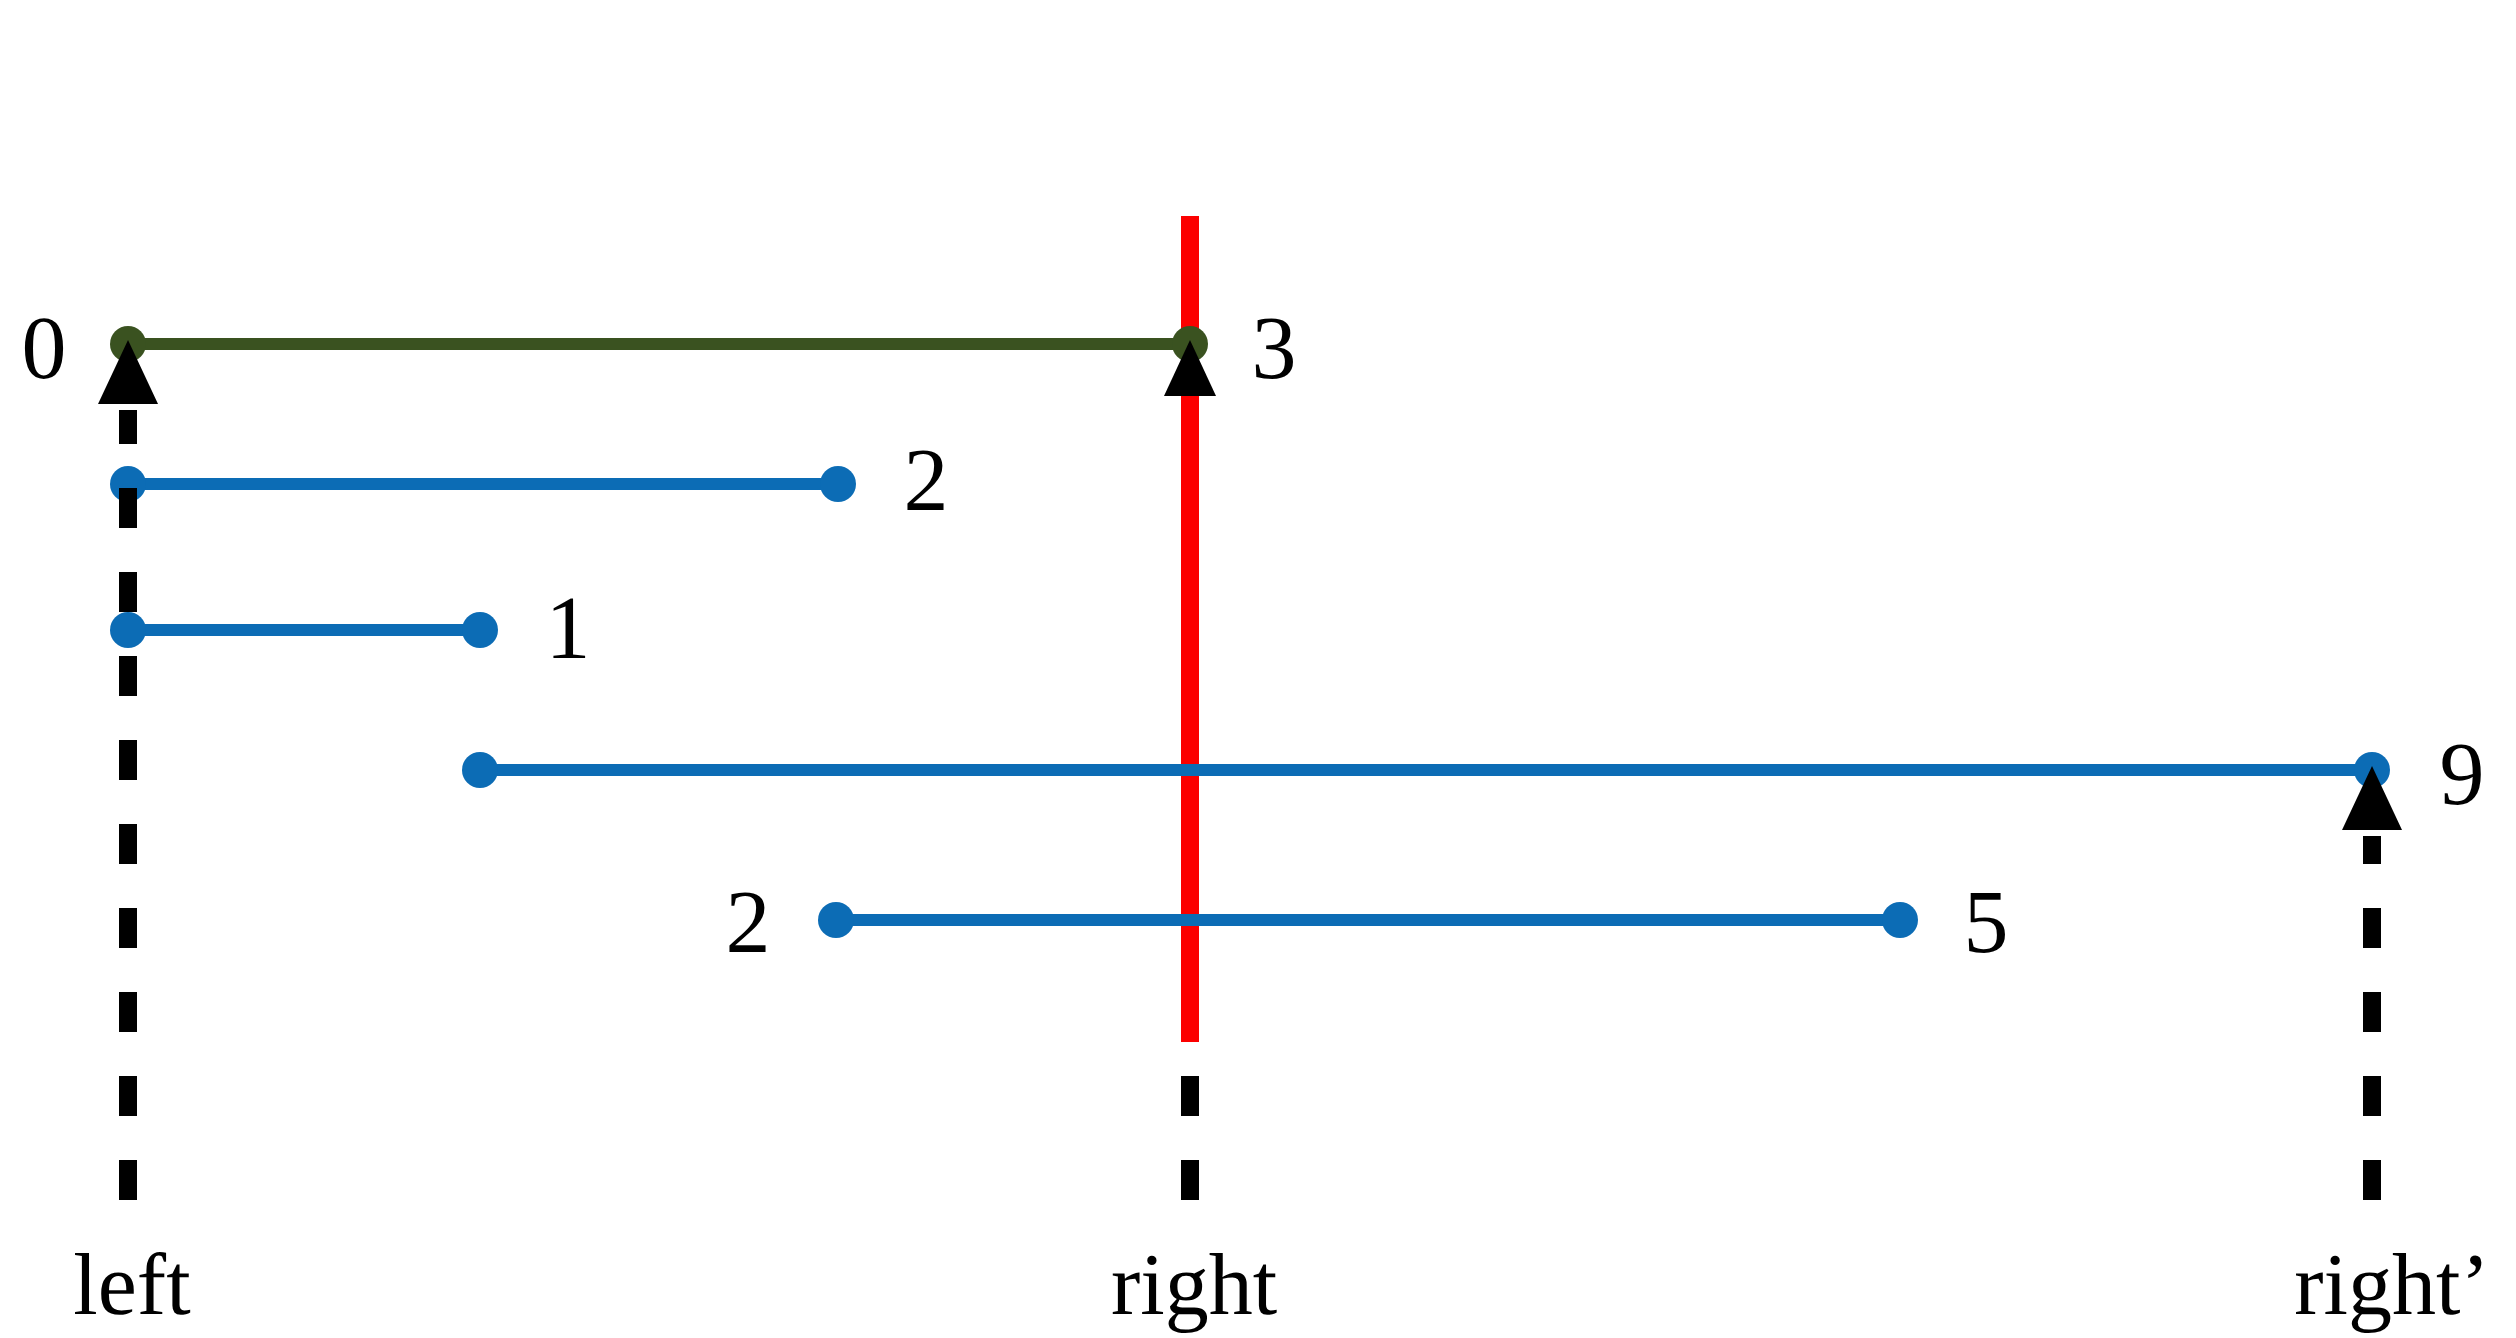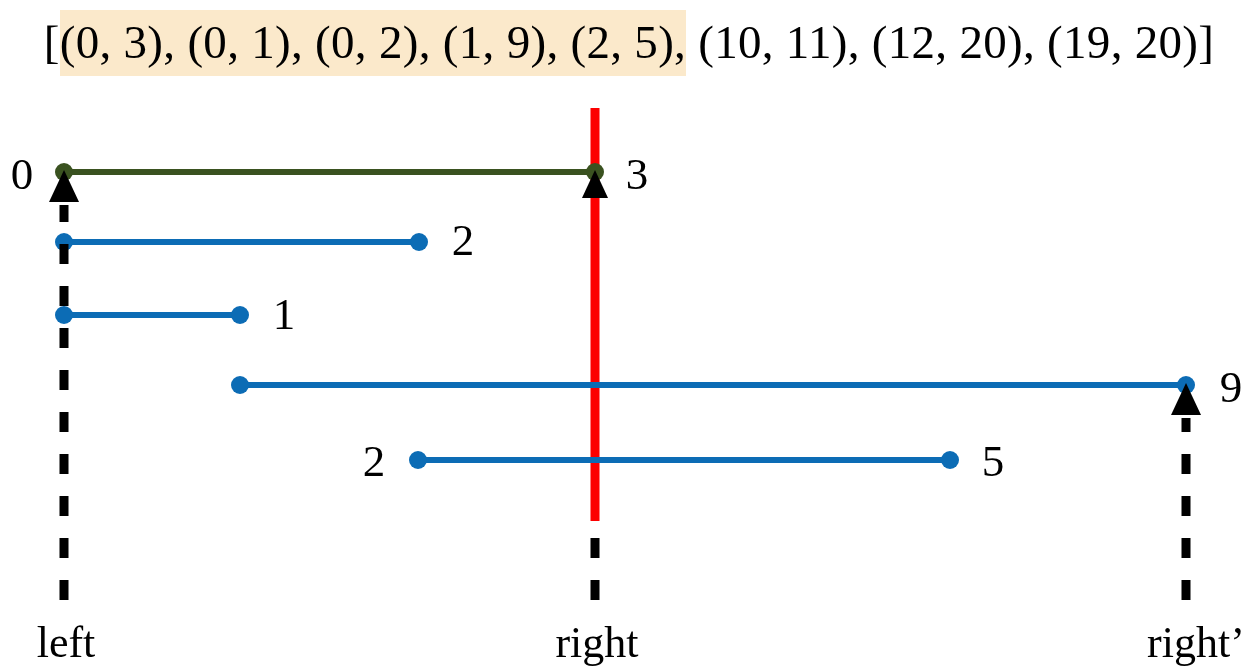--- a/index.html
+++ b/index.html
@@ -58,23 +58,20 @@
     font-family: "Liberation Serif", "DejaVu Serif", serif;
     font-size: 44px;
     fill: #000000;
   }
 </style>
 </head>
 <body>
 
 <div id="stage">
 
-  <div class="title-row">
-    <div class="title-text"><span>[</span><span class="hl">(0, 3), (0, 1), (0, 2), (1, 9), (2, 5),</span><span> (10, 11), (12, 20), (19, 20)]</span></div>
-  </div>
 
   <svg id="diagram" viewBox="0 0 1258 669">
 
     <defs>
       <marker id="arrowUpBlack" markerWidth="10" markerHeight="10" refX="5" refY="1.2" orient="auto-start-reverse" markerUnits="strokeWidth">
         <path d="M 0 8 L 5 0 L 10 8 z" fill="#000000"></path>
       </marker>
     </defs>
 
     <line x1="595" y1="108" x2="595" y2="521" stroke="#fc0000" stroke-width="9"></line>

